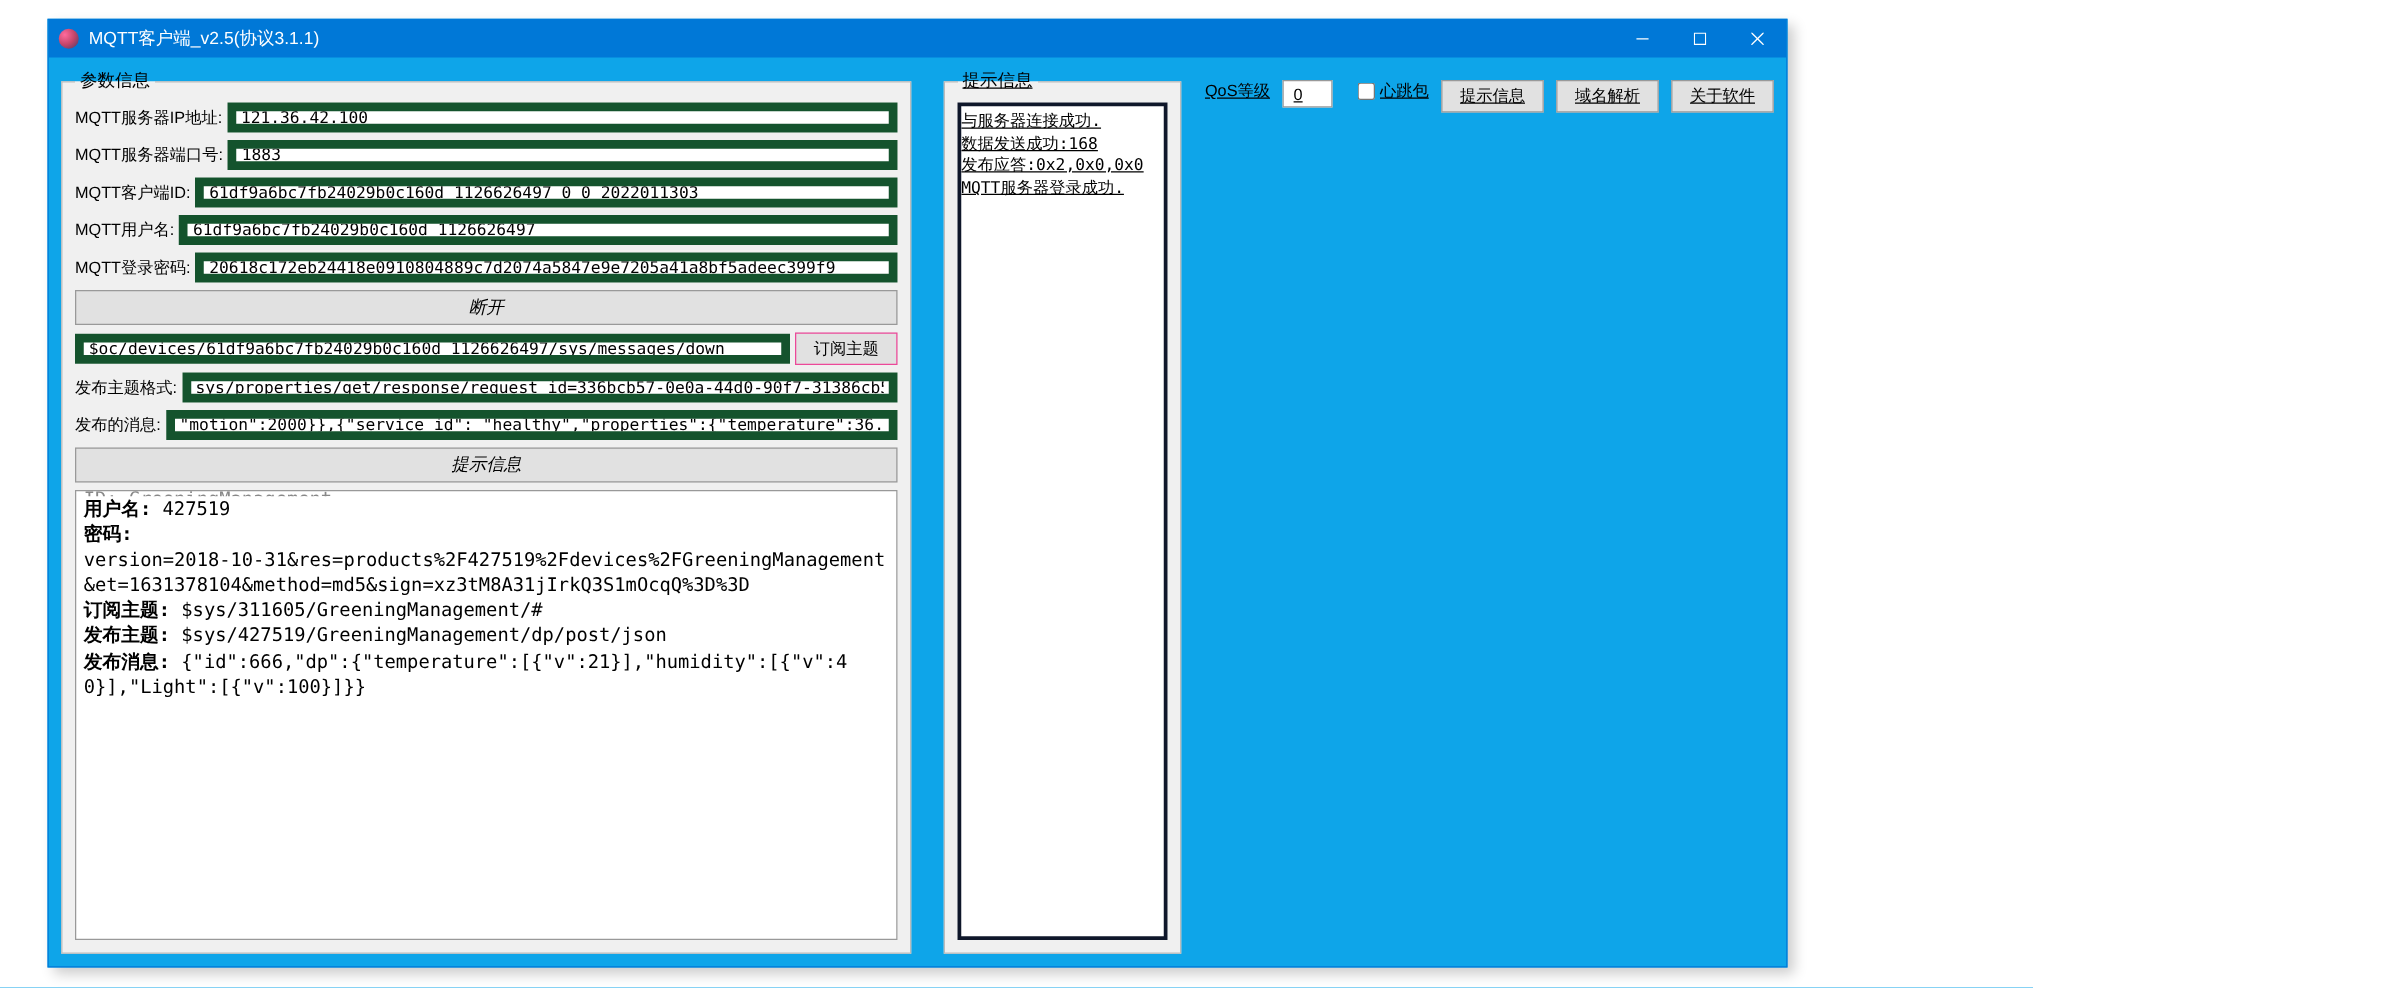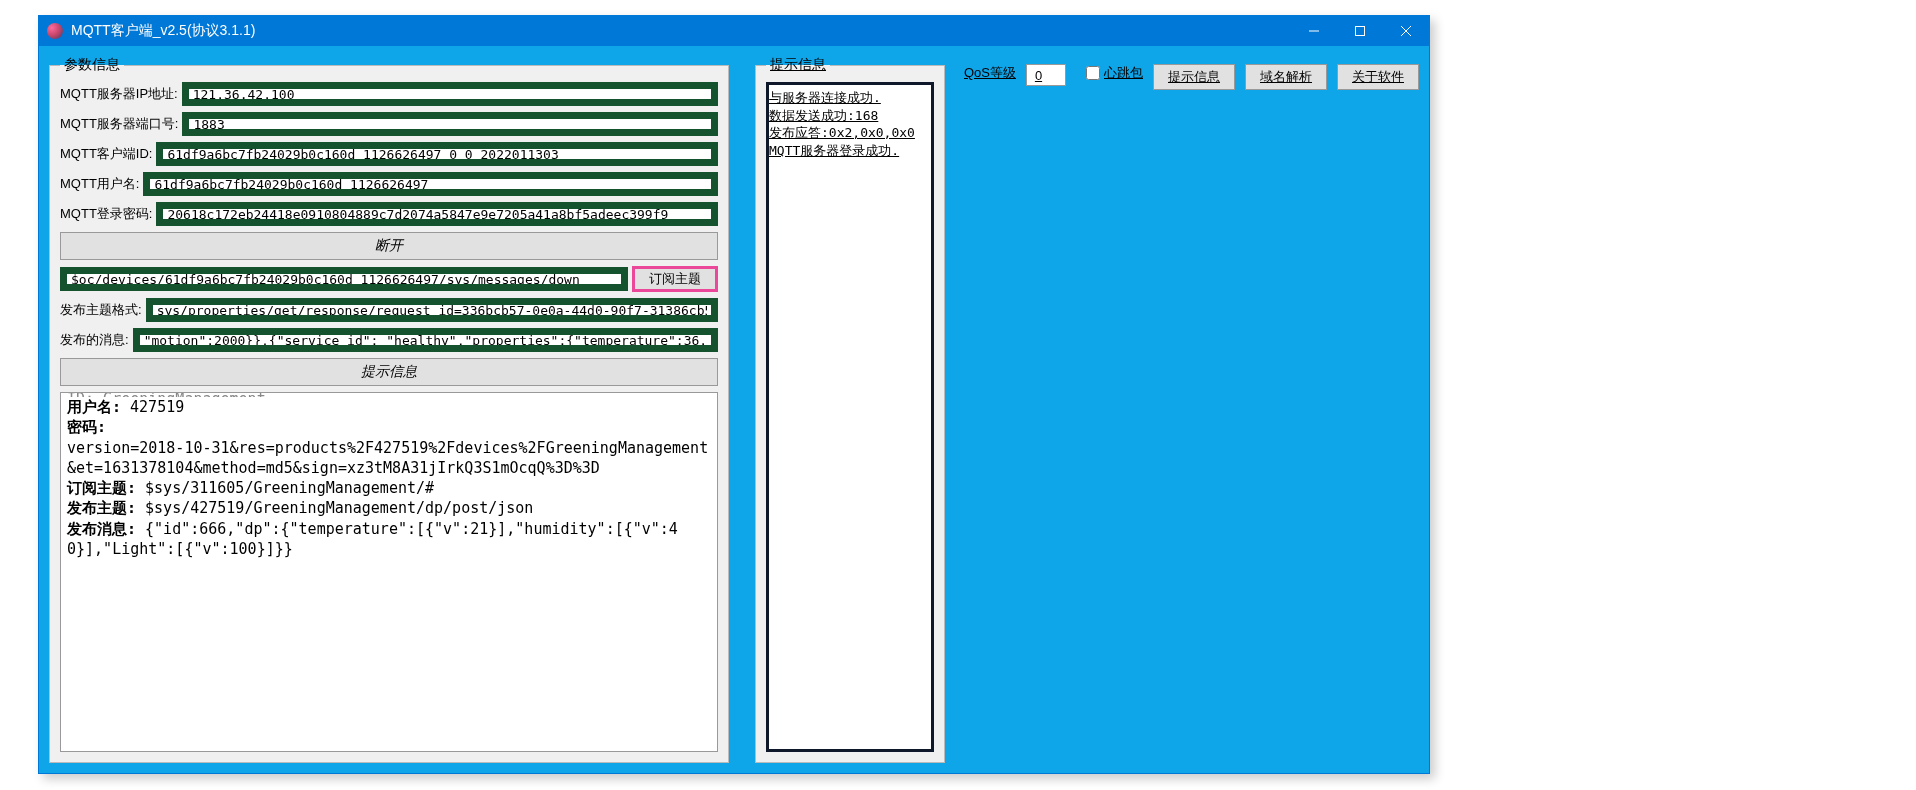--- a/index.html
+++ b/index.html
@@ -100,21 +100,21 @@
   border: 1px solid #999;
   font-size: 14px;
   cursor: pointer;
   margin-bottom: 6px;
   font-style: italic;
 }
 .sub-btn {
   height: 26px;
   padding: 0 14px;
   background: #e1e1e1;
-  border: 3px solid #ec4899;
+  border: 1px solid #ec4899;
   font-size: 13px;
   cursor: pointer;
 }
 .log-area {
   width: 100%;
   flex: 1;
   border: 3px solid #0f172a;
   background: #fff;
   padding: 4px 0;
   font-family: "SimSun", monospace;

